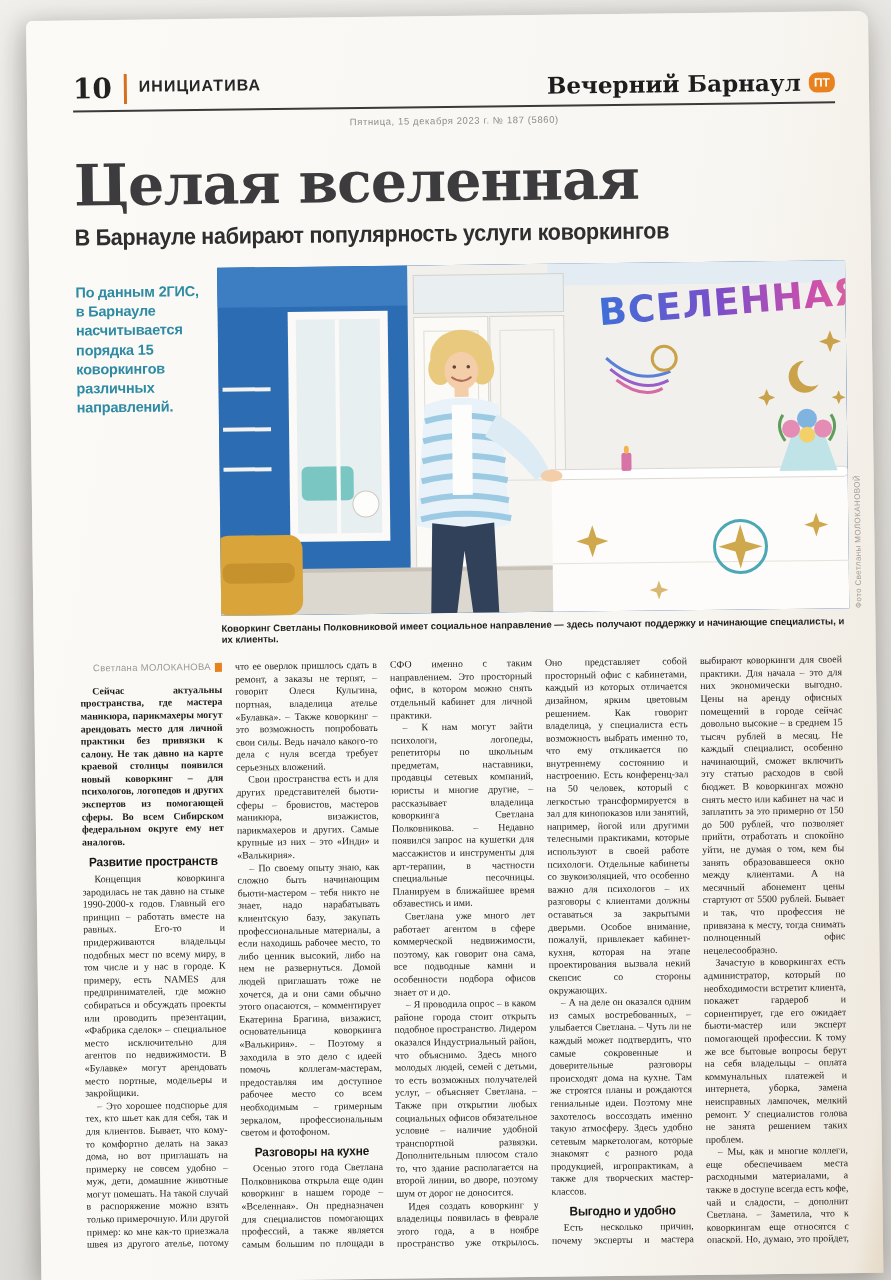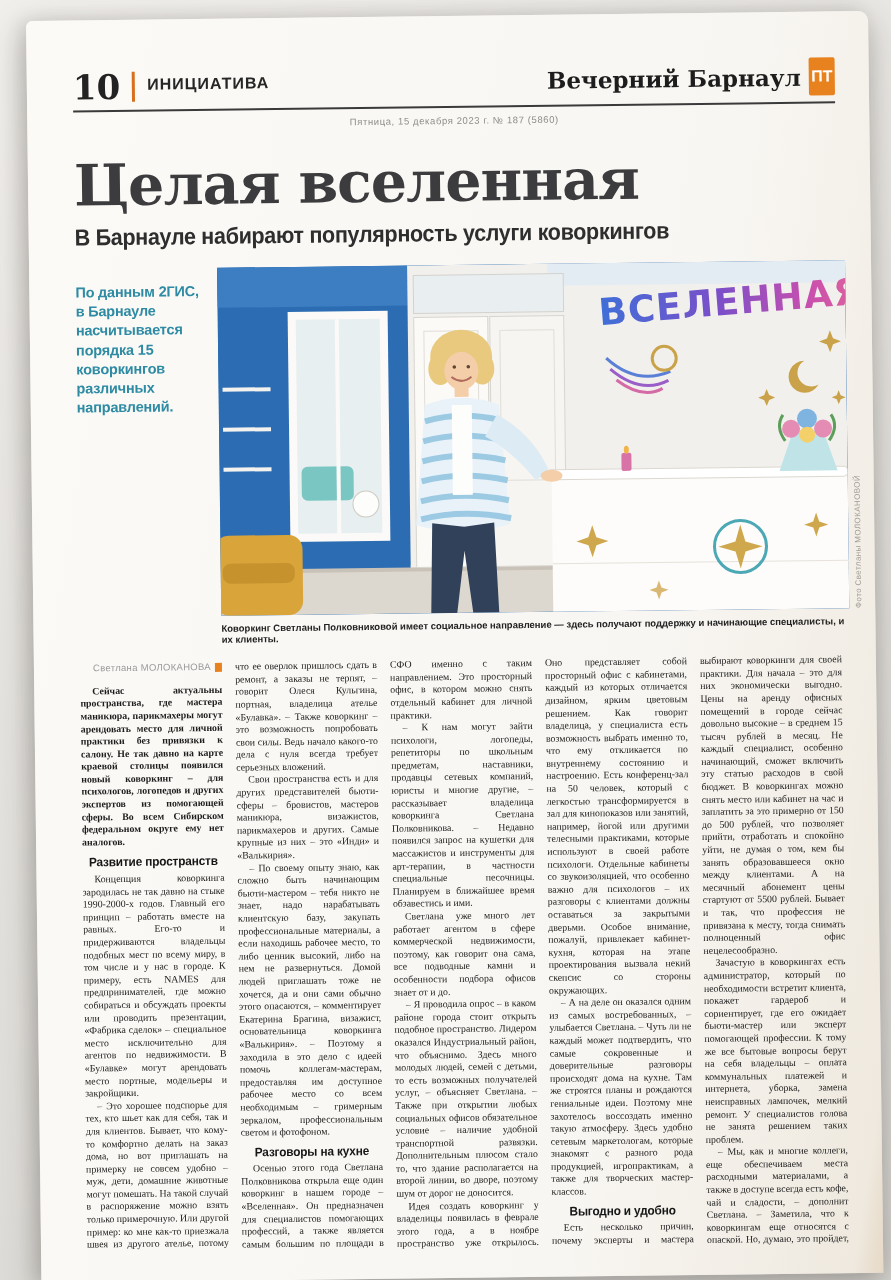--- a/index.html
+++ b/index.html
@@ -13,28 +13,28 @@
     background:linear-gradient(100deg,#fbfaf7 0%,#f8f6f2 70%,#efe9df 97%,#e6d9c6 100%);
     transform:rotate(-0.7deg);transform-origin:50% 0;
     box-shadow:0 10px 34px rgba(60,55,48,.35), -6px 0 18px rgba(60,55,48,.12);
     border-radius:6px 10px 0 0;
   }
   .inner{position:absolute;left:46px;right:34px;top:40px;bottom:0;}
 
   
   .hdr{display:flex;align-items:flex-end;justify-content:space-between;height:44px;}
   .hdr-left{display:flex;align-items:center;gap:12px;}
-  .pgnum{font-family:"DejaVu Serif",serif;font-weight:bold;font-size:34px;color:#222;line-height:1;}
+  .pgnum{font-family:"DejaVu Serif",serif;font-weight:bold;font-size:28px;color:#222;line-height:1;}
   .hdr-bar{width:3px;height:30px;background:#d86f1e;}
   .section-name{font-family:"Liberation Sans",sans-serif;font-weight:bold;font-size:16px;
     letter-spacing:1px;color:#262626;padding-bottom:4px;}
   .hdr-right{display:flex;align-items:center;gap:8px;}
   .masthead{font-family:"DejaVu Serif",serif;font-weight:bold;font-size:23px;color:#1d1d1d;}
-  .day-badge{width:26px;height:38px;background:#e8821f;color:#fff;font-family:"Liberation Sans",sans-serif;
-    font-weight:bold;font-size:16px;display:flex;align-items:center;justify-content:center;border-radius:2px;}
+  .day-badge{width:26px;height:20px;background:#e8821f;color:#fff;font-family:"Liberation Sans",sans-serif;
+    font-weight:bold;font-size:12px;display:flex;align-items:center;justify-content:center;border-radius:8px;}
   .hdr-rule{border:none;border-top:2.5px solid #3a3a3a;margin:6px 0 0 0;}
   .dateline{text-align:center;font-family:"Liberation Sans",sans-serif;font-size:9.5px;
     color:#8f8d8a;letter-spacing:.6px;margin-top:7px;}
 
   
   .headline{font-family:"DejaVu Serif",serif;font-weight:bold;font-size:57px;line-height:1.02;
     color:#3c3c3e;margin:26px 0 10px 0;letter-spacing:-1px;}
   .subhead{font-family:"Liberation Sans",sans-serif;font-weight:bold;font-size:23px;color:#2e2e2e;
     letter-spacing:-.4px;transform:scaleX(.94);transform-origin:left;margin-bottom:18px;}
 

